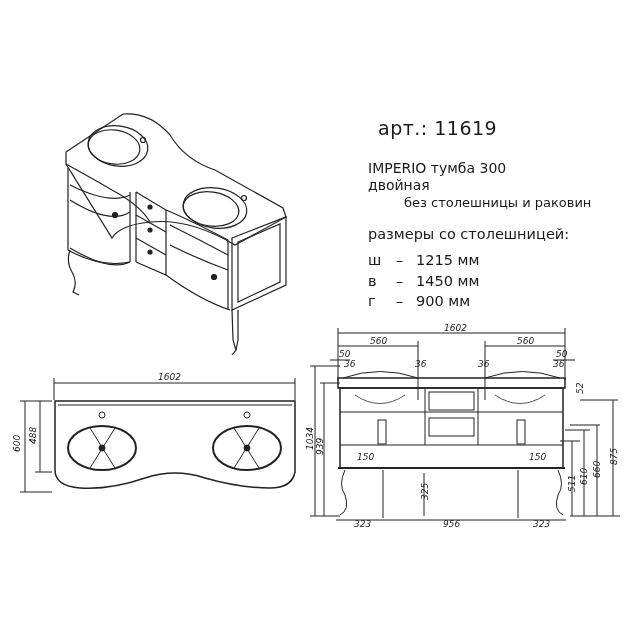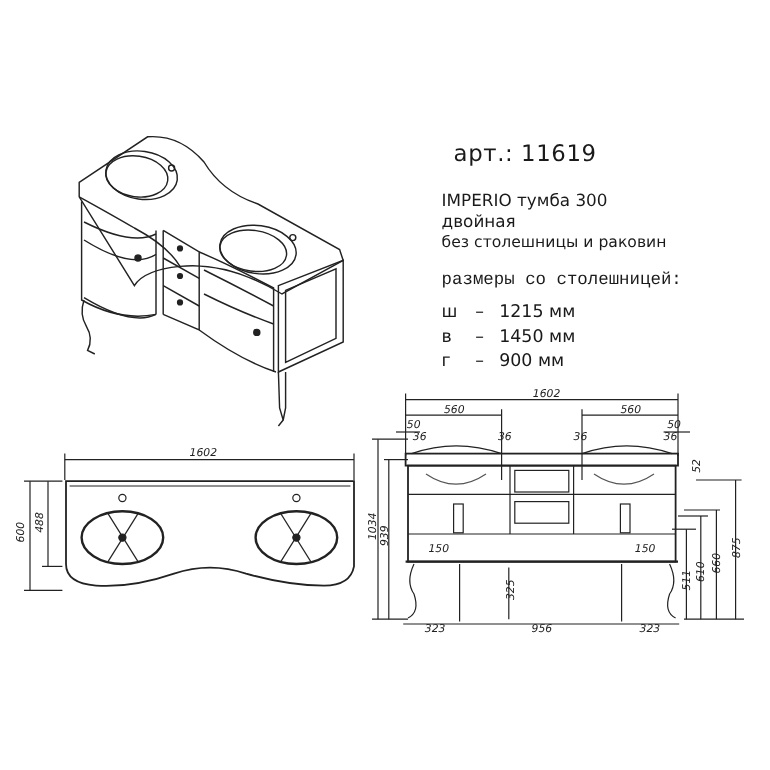--- a/index.html
+++ b/index.html
@@ -1,21 +1,21 @@
 <!DOCTYPE html>
 <html><head>
 <meta charset="utf-8">
 <style>
   html, body { margin: 0; padding: 0; background: #ffffff; }
   body { width: 642px; height: 642px; position: relative; overflow: hidden; font-family: "DejaVu Sans", sans-serif; color: #1a1a1a; }
   .abs { position: absolute; }
   .art { left: 378px; top: 117px; font-size: 19px; letter-spacing: 0.5px; }
   .prod { left: 368px; top: 160px; font-size: 14px; line-height: 17px; }
-  .prod .sub2 { font-size: 13px; }
-  .dims-title { left: 368px; top: 226px; font-size: 14.5px; font-family: Liberation Mono, monospace; }
+  .prod .sub2 { font-size: 13px; margin-left: 36px; }
+  .dims-title { left: 368px; top: 226px; font-size: 14.5px; }
   .dim-row { left: 368px; font-size: 14.5px; display: flex; }
   .dim-row .k { width: 28px; }
   .dim-row .dash { width: 20px; }
   svg text { font-family: "DejaVu Sans", sans-serif; font-style: italic; fill: #222; }
 </style>
 </head>
 <body>
 
 <div class="abs art">арт.: 11619</div>
 <div class="abs prod">

